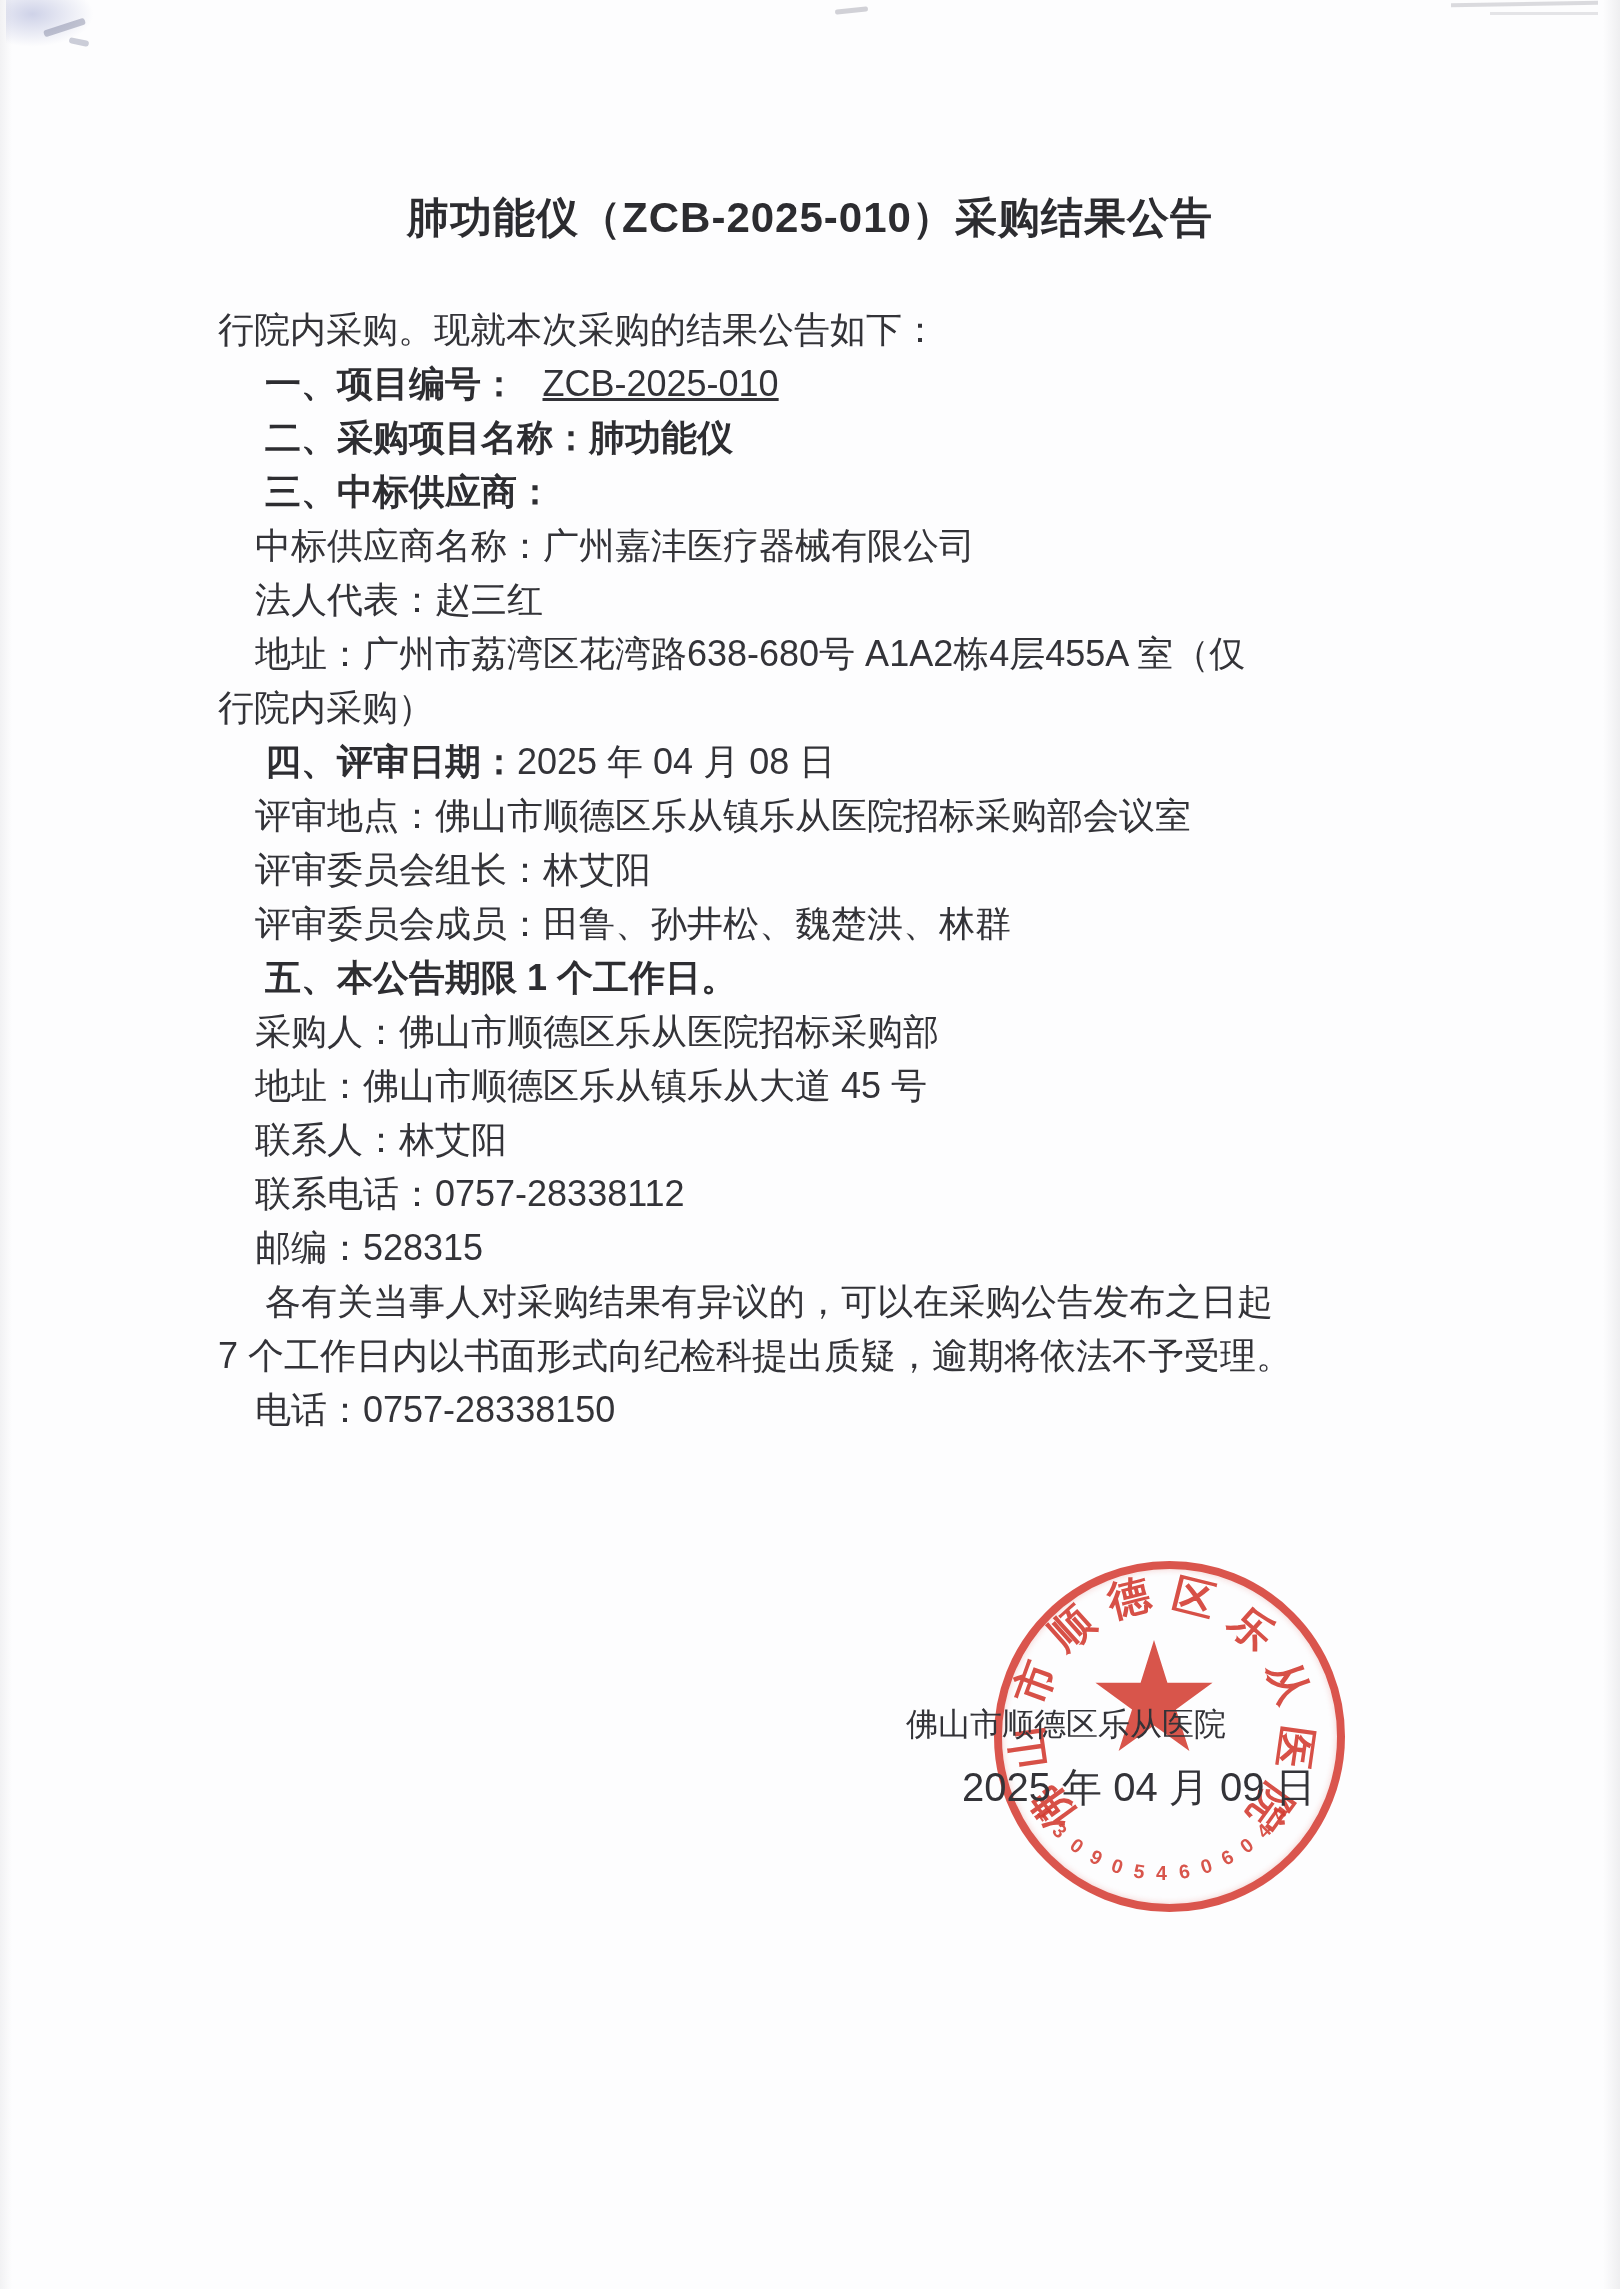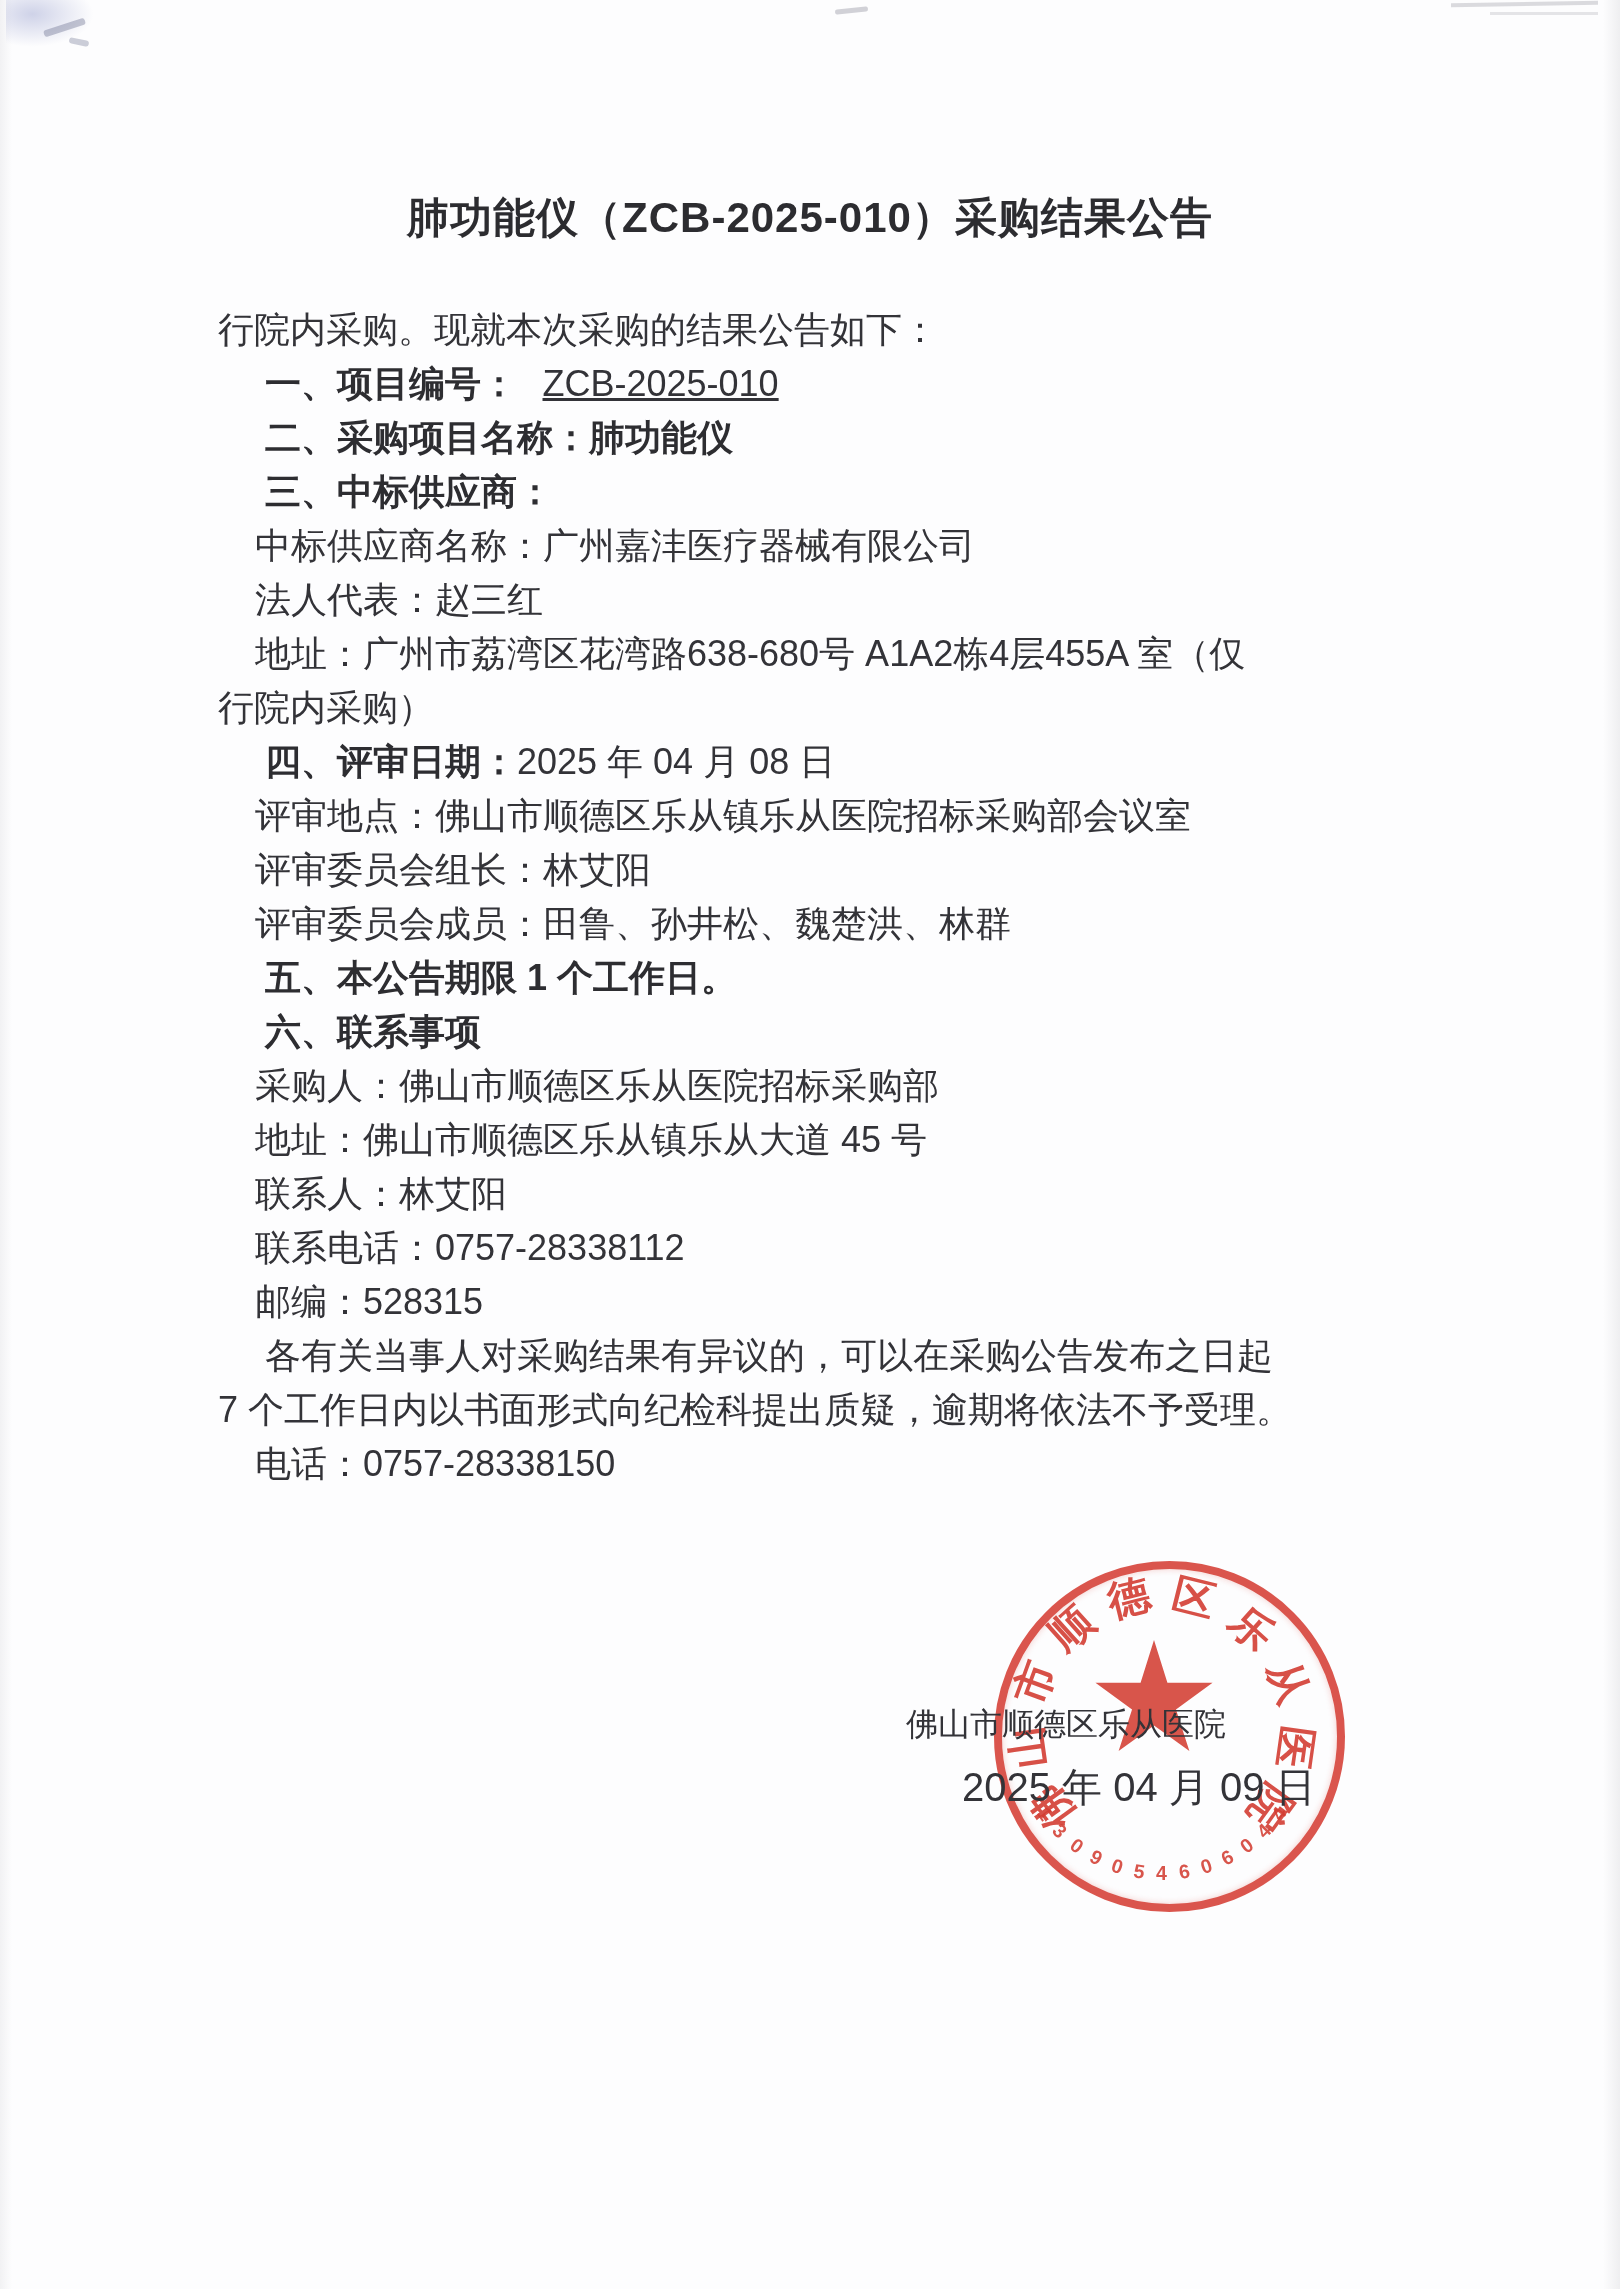--- a/index.html
+++ b/index.html
@@ -91,21 +91,20 @@
     <div class="ln ind1">地址：广州市荔湾区花湾路638-680号 A1A2栋4层455A 室（仅</div>
     <div class="ln">行院内采购）</div>
 
     <div class="ln ind2"><span class="b">四、评审日期：</span><span>2025 年 04 月 08 日</span></div>
 
     <div class="ln ind1">评审地点：佛山市顺德区乐从镇乐从医院招标采购部会议室</div>
     <div class="ln ind1">评审委员会组长：林艾阳</div>
     <div class="ln ind1">评审委员会成员：田鲁、孙井松、魏楚洪、林群</div>
 
     <div class="ln ind2 b">五、本公告期限 1 个工作日。</div>
-    <div class="ln ind2 b">六、联系事项</div>
 
     <div class="ln ind1">采购人：佛山市顺德区乐从医院招标采购部</div>
     <div class="ln ind1">地址：佛山市顺德区乐从镇乐从大道 45 号</div>
     <div class="ln ind1">联系人：林艾阳</div>
     <div class="ln ind1">联系电话：0757-28338112</div>
     <div class="ln ind1">邮编：528315</div>
 
     <div class="ln ind2">各有关当事人对采购结果有异议的，可以在采购公告发布之日起</div>
     <div class="ln">7 个工作日内以书面形式向纪检科提出质疑，逾期将依法不予受理。</div>
     <div class="ln ind1">电话：0757-28338150</div>

